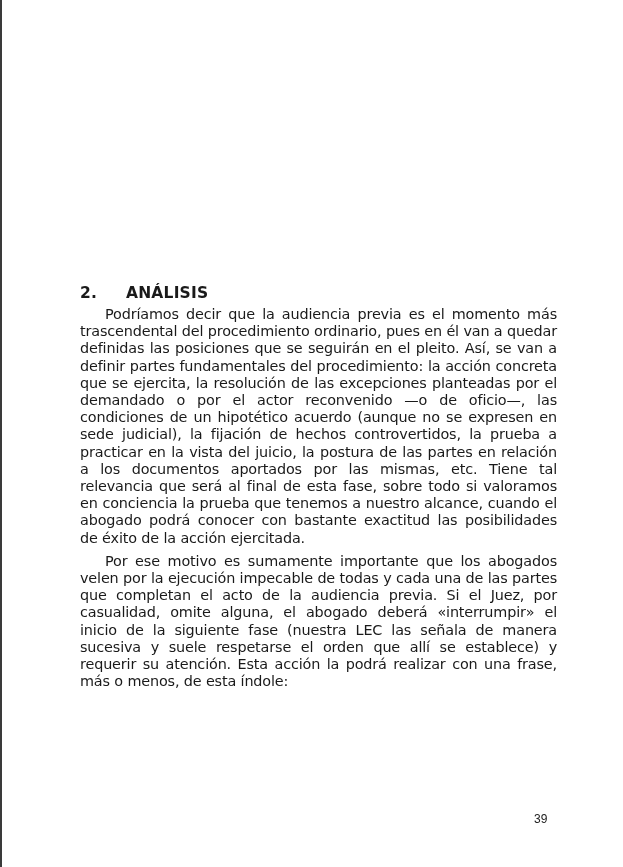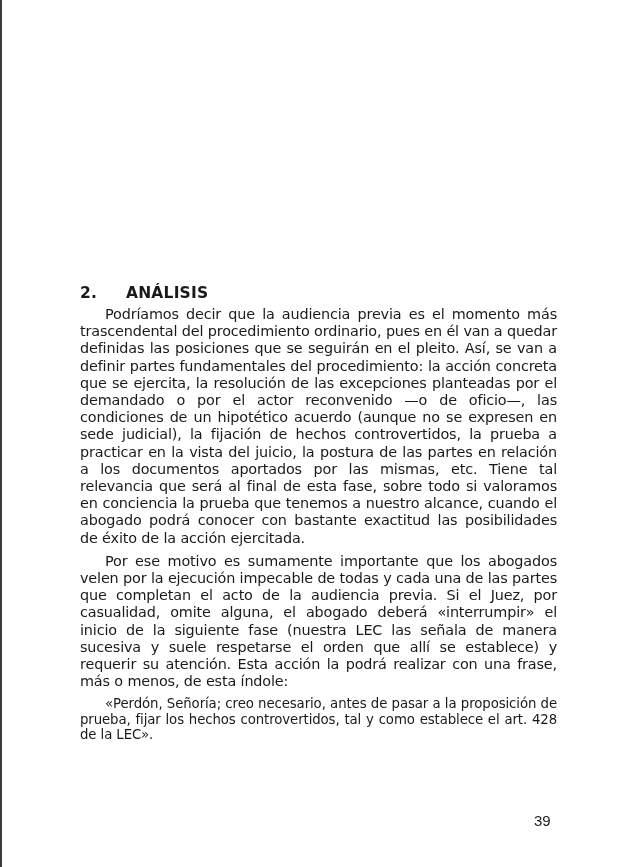--- a/index.html
+++ b/index.html
@@ -54,35 +54,34 @@
       text-align: justify;
       text-indent: 25px;
       margin: 6px 0 7px 0;
       letter-spacing: -0.1px;
     }
     .page-number {
       position: absolute;
       left: 534px;
       top: 812px;
       font-family: "Liberation Sans", sans-serif;
-      font-size: 15px;
+      font-size: 12px;
       color: #222;
     }
   </style>
 </head>
 <body>
 
 <div class="left-edge"></div>
 
 <div class="page-content">
   <h2 class="section-heading">
     <span class="num">2.</span>
     <span>ANÁLISIS</span>
   </h2>
 
   <p class="para">Podríamos decir que la audiencia previa es el momento más trascendental del procedimiento ordinario, pues en él van a quedar definidas las posiciones que se seguirán en el pleito. Así, se van a definir partes fundamentales del procedimiento: la acción concreta que se ejercita, la resolución de las excepciones planteadas por el demandado o por el actor reconvenido —o de oficio—, las condiciones de un hipotético acuerdo (aunque no se expresen en sede judicial), la fijación de hechos controvertidos, la prueba a practicar en la vista del juicio, la postura de las partes en relación a los documentos aportados por las mismas, etc. Tiene tal relevancia que será al final de esta fase, sobre todo si valoramos en conciencia la prueba que tenemos a nuestro alcance, cuando el abogado podrá conocer con bastante exactitud las posibilidades de éxito de la acción ejercitada.</p>
   <p class="para">Por ese motivo es sumamente importante que los abogados velen por la ejecución impecable de todas y cada una de las partes que completan el acto de la audiencia previa. Si el Juez, por casualidad, omite alguna, el abogado deberá «interrumpir» el inicio de la siguiente fase (nuestra LEC las señala de manera sucesiva y suele respetarse el orden que allí se establece) y requerir su atención. Esta acción la podrá realizar con una frase, más o menos, de esta índole:</p>
 
-  <p class="quote">«Perdón, Señoría; creo necesario, antes de pasar a la proposición de prueba, fijar los hechos controvertidos, tal y como establece el art. 428 de la LEC».</p>
 
 </div>
 
 <div class="page-number">39</div>
 
 </body></html>

